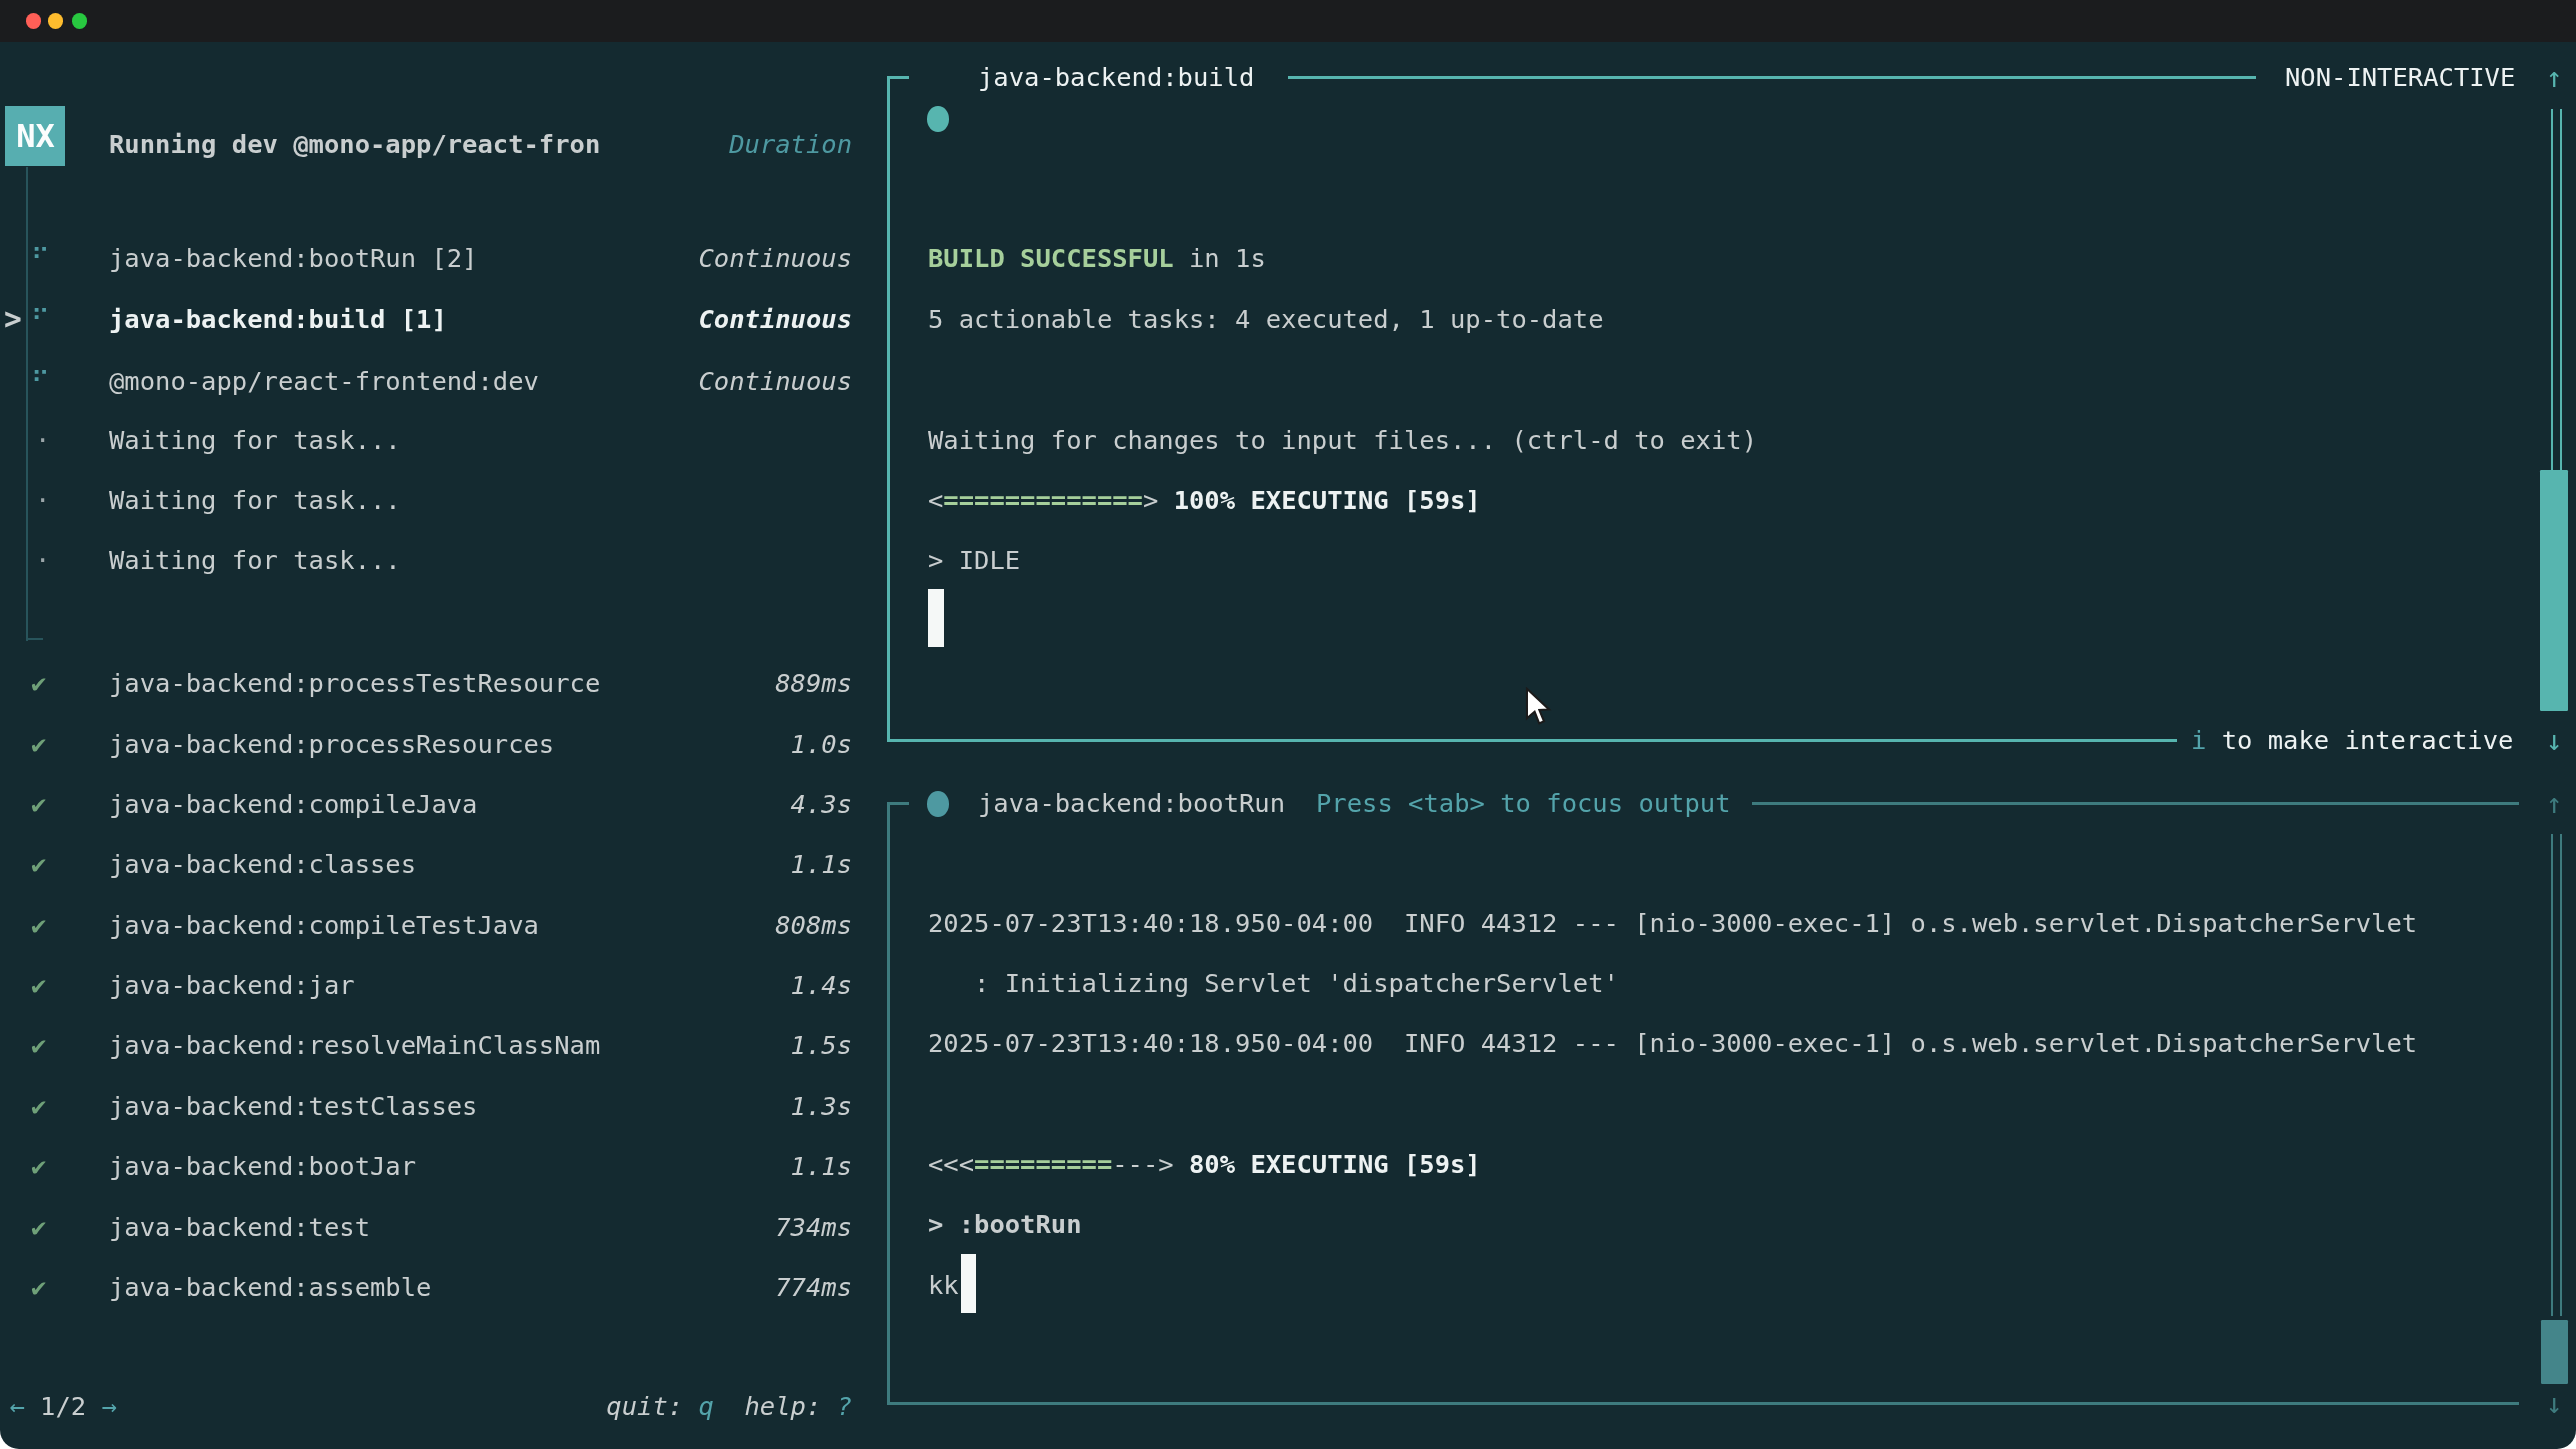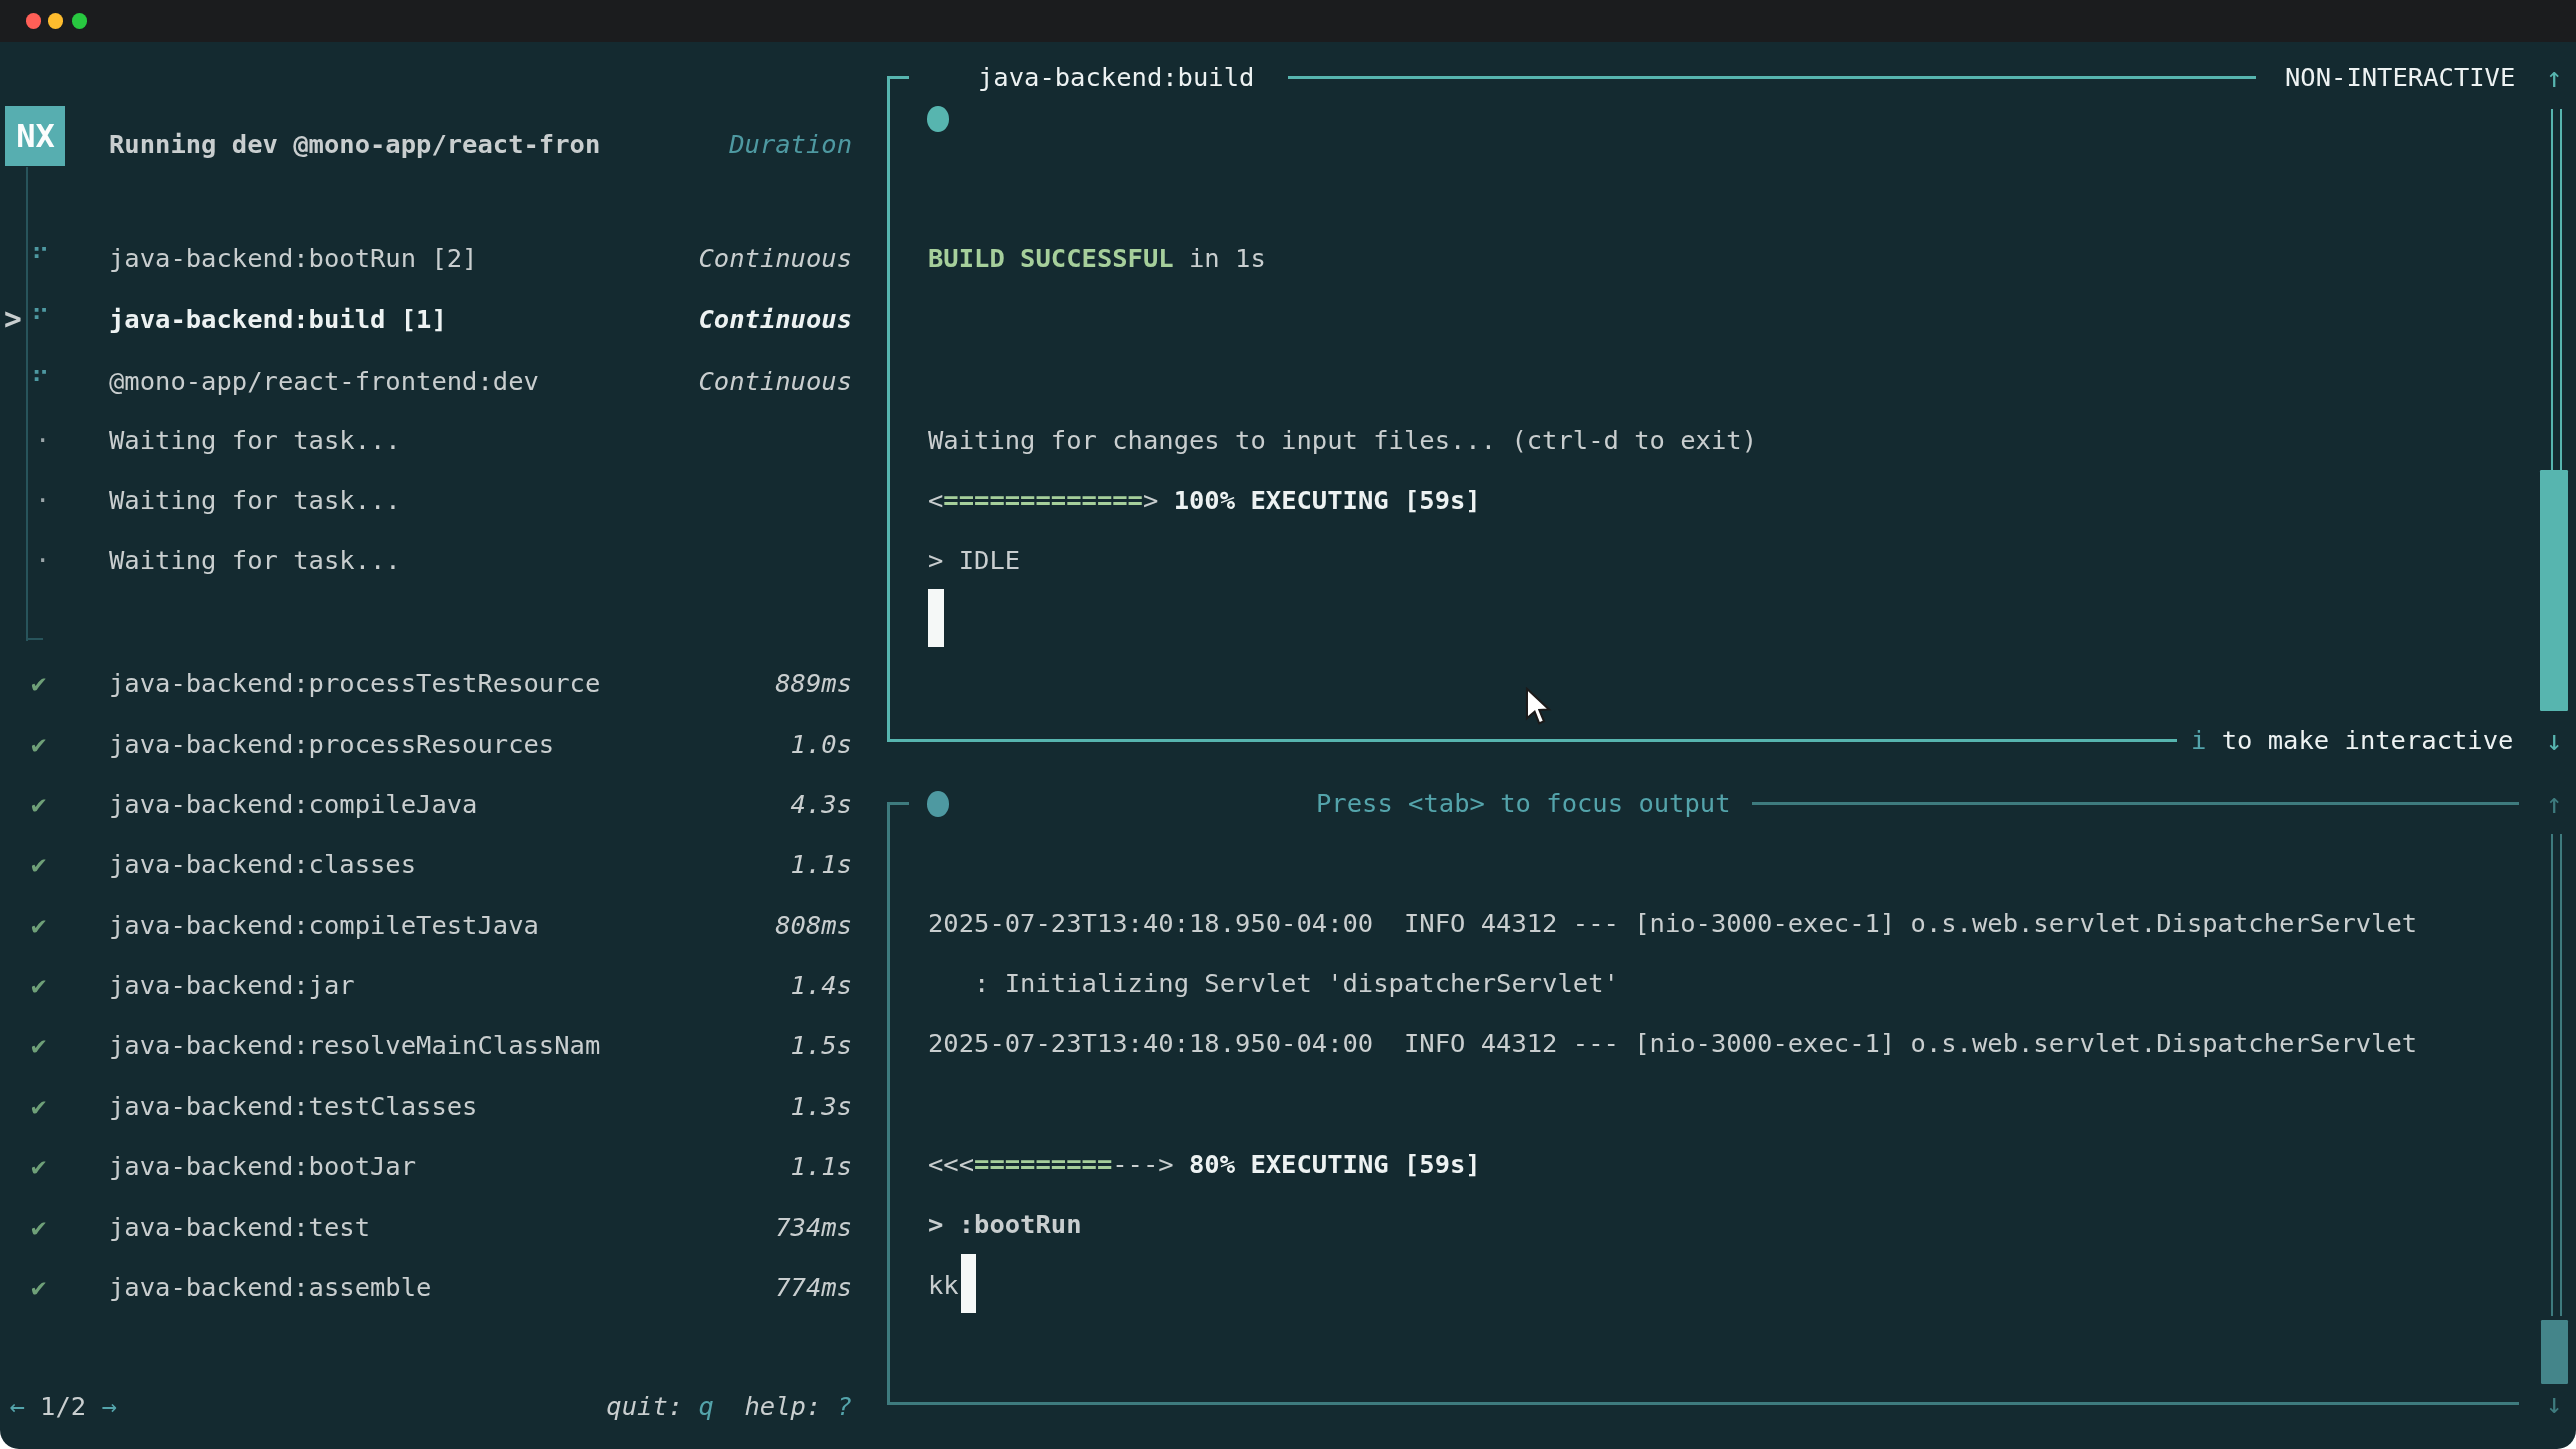--- a/index.html
+++ b/index.html
@@ -163,35 +163,37 @@
 
     <div class="hline bg-teal" style="left:887px;top:34px;width:21.5px"></div>
     <div class="vline bg-teal" style="left:887px;top:34px;height:663px"></div>
     <div class="dot" style="left:927px;top:64px;background:#57B5AF"></div>
     <div class="row" style="left:978px;top:5.4px"><span class="c-bright">java-backend:build</span></div>
     <div class="hline bg-teal" style="left:1288px;top:34px;width:968px"></div>
     <div class="row" style="left:2285px;top:5.4px"><span class="c-bright">NON-INTERACTIVE</span></div>
     <div class="row" style="left:2546px;top:5.4px"><span class="c-teal arrow">↑</span></div>
 
     <div class="row" style="left:928px;top:186px"><span class="b c-green">BUILD SUCCESSFUL</span><span class="c-text"> in 1s</span></div>
+    <div class="row" style="left:928px;top:247px"><span class="c-text">5 actionable tasks: 4 executed, 1 up-to-date</span></div>
     <div class="row" style="left:928px;top:368px"><span class="c-text">Waiting for changes to input files... (ctrl-d to exit)</span></div>
     <div class="row" style="left:928px;top:428px"><span class="c-text">&lt;</span><span class="b c-green">=============</span><span class="c-text">&gt;</span><span class="b c-bright"> 100% EXECUTING [59s]</span></div>
     <div class="row" style="left:928px;top:488px"><span class="c-text">&gt; IDLE</span></div>
     <div class="cursor" style="left:928px;top:547px;width:16px;height:58px"></div>
 
     <div class="hline bg-teal" style="left:887px;top:697px;width:1290px"></div>
     <div class="row" style="left:2191px;top:668px"><span class="c-tealtxt">i</span><span class="c-bright"> to make interactive</span></div>
     <div class="row" style="left:2546px;top:668px"><span class="c-teal arrow">↓</span></div>
 
     <div class="track" style="left:2551px;top:67px;height:361px;border-color:#57B5AF"></div>
     <div class="thumb bg-teal" style="left:2540px;top:428px;width:28px;height:241px"></div>
 
     <div class="hline bg-tealdim" style="left:887px;top:760px;width:21.5px"></div>
     <div class="vline bg-tealdim" style="left:887px;top:760px;height:601px"></div>
     <div class="dot" style="left:927px;top:749px;background:#4E99A1"></div>
+    <div class="row" style="left:978px;top:731px"><span class="c-text">java-backend:bootRun</span></div>
     <div class="row" style="left:1316px;top:731px"><span class="c-tealtxt">Press &lt;tab&gt; to focus output</span></div>
     <div class="hline bg-tealdim" style="left:1752px;top:760px;width:767px"></div>
     <div class="row" style="left:2546px;top:731px"><span class="c-tealdim arrow">↑</span></div>
 
     <div class="row" style="left:928px;top:851px"><span class="c-text">2025-07-23T13:40:18.950-04:00  INFO 44312 --- [nio-3000-exec-1] o.s.web.servlet.DispatcherServlet</span></div>
     <div class="row" style="left:928px;top:911px"><span class="c-text">   : Initializing Servlet 'dispatcherServlet'</span></div>
     <div class="row" style="left:928px;top:971px"><span class="c-text">2025-07-23T13:40:18.950-04:00  INFO 44312 --- [nio-3000-exec-1] o.s.web.servlet.DispatcherServlet</span></div>
     <div class="row" style="left:928px;top:1092px"><span class="c-text">&lt;&lt;&lt;</span><span class="b c-green">=========</span><span class="c-text">---&gt;</span><span class="b c-bright"> 80% EXECUTING [59s]</span></div>
     <div class="row" style="left:928px;top:1152px"><span class="b c-text">&gt; :bootRun</span></div>
     <div class="row" style="left:928px;top:1213px"><span class="c-text">kk</span></div>

